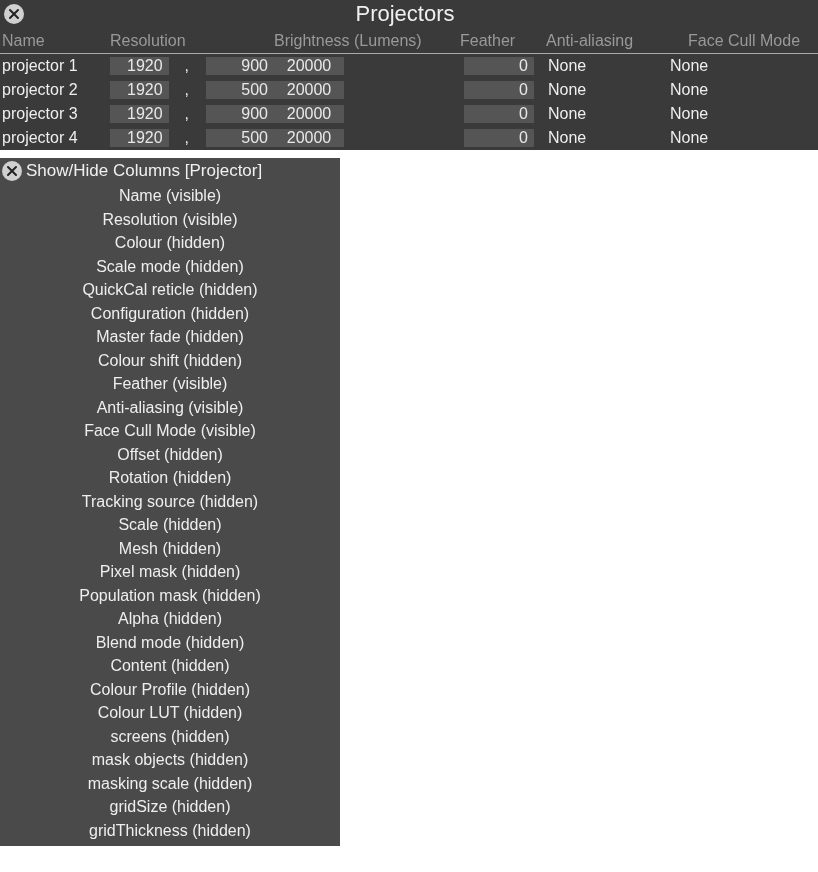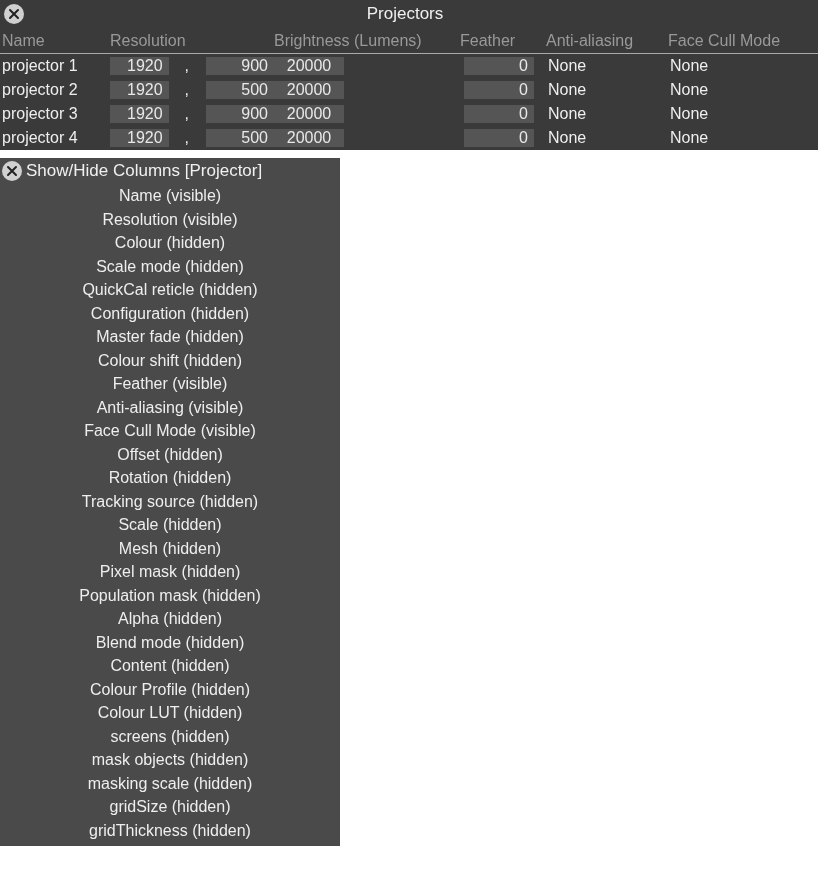--- a/index.html
+++ b/index.html
@@ -34,37 +34,37 @@
     justify-content: center;
     font-size: 14px;
     font-weight: bold;
     margin-left: 4px;
     cursor: pointer;
   }
   .title {
     position: absolute;
     left: 0; right: 8px;
     text-align: center;
-    font-size: 17px;
+    font-size: 22px;
     color: #f0f0f0;
   }
   .header-row {
     display: flex;
     height: 26px;
     border-bottom: 1px solid #aaa;
     align-items: center;
     color: #999;
     font-size: 16px;
   }
   .col-name { width: 110px; padding-left: 2px; }
   .col-res { width: 164px; }
   .col-bright { width: 186px; }
   .col-feather { width: 86px; }
   .col-aa { width: 122px; }
-  .col-facecull { flex: 1; }
+  .col-facecull { flex: 1; margin-left: 20px; }
   .data-rows { }
   .data-row {
     display: flex;
     height: 24px;
     align-items: center;
     font-size: 16px;
   }
   .cell-name { width: 110px; padding-left: 2px; color: #eee; }
   .cell-res {
     width: 164px;

